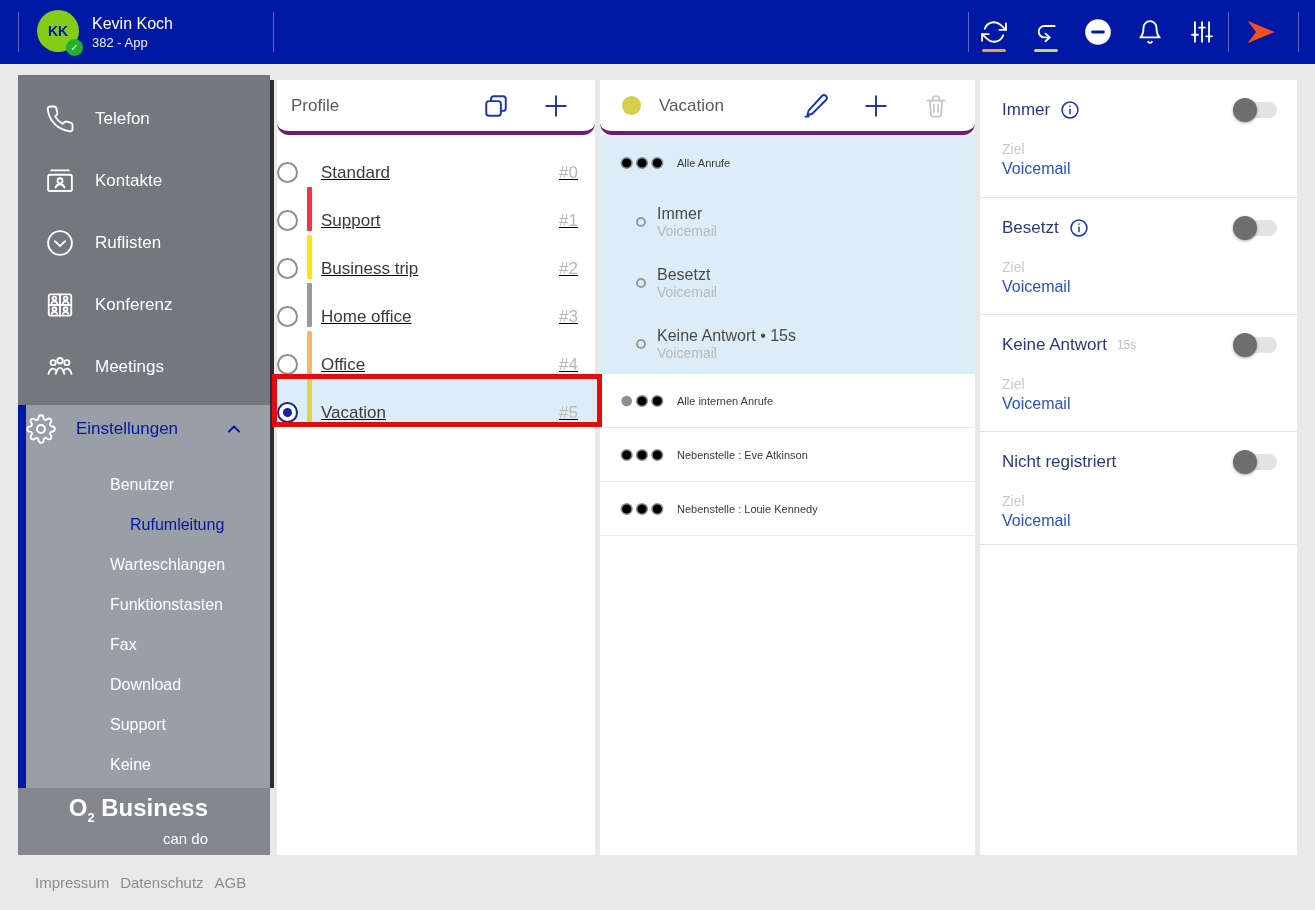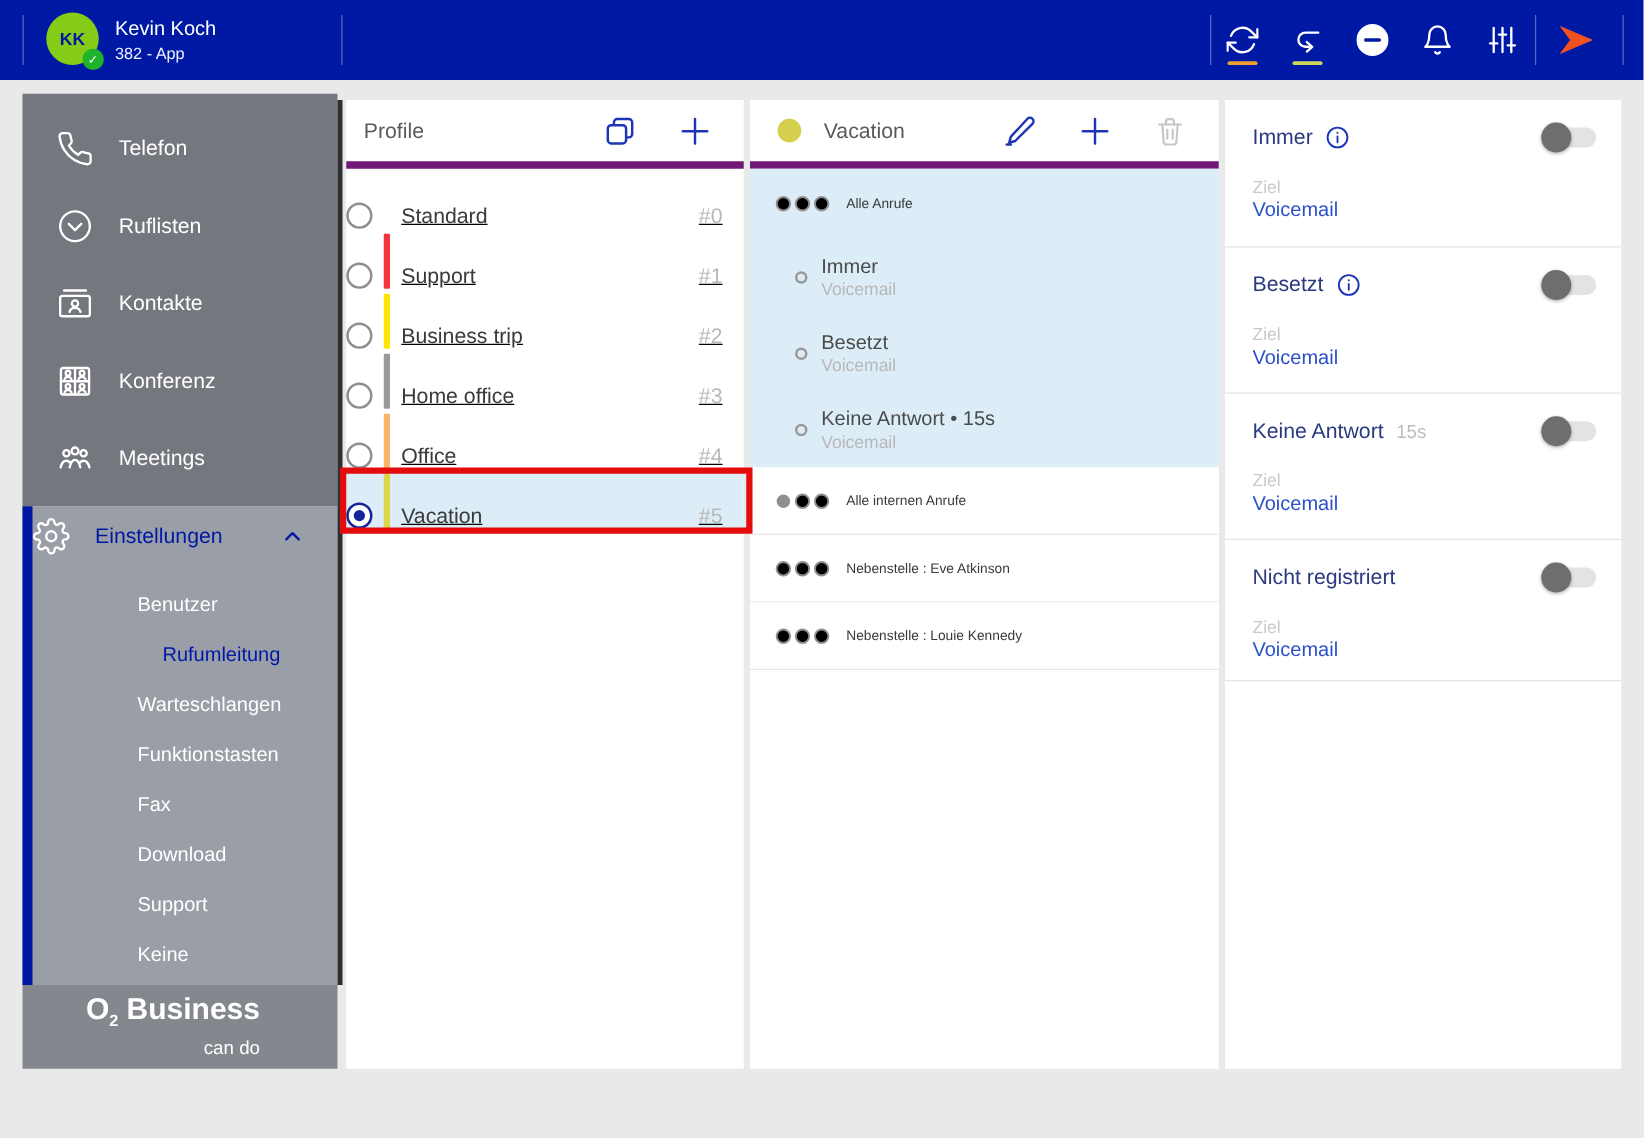--- a/index.html
+++ b/index.html
@@ -49,21 +49,21 @@
   .logo-main { color:#ffffff; font-size:24px; font-weight:bold; text-align:right; line-height:26px; }
   .logo-main sub { font-size:13px; }
   .logo-tag { color:#ffffff; font-size:15px; text-align:right; line-height:18px; }
 
   
   .col { position:absolute; top:80px; height:775px; background:#ffffff; }
   .col1 { left:277px; width:318px; }
   .col2 { left:600px; width:375px; }
   .col3 { left:980px; width:317px; }
 
-  .col-head { height:55px; display:flex; align-items:center; border-bottom:6px solid #701a75; }
+  .col-head { height:55px; display:flex; align-items:center; border-bottom:4px solid #701a75;border-radius:12px; }
   .col-title { color:#5a5a5a; font-size:17px; }
   .head-icons { margin-left:auto; display:flex; align-items:center; gap:34px; padding-right:26px; }
   .act-icon { width:26px; height:26px; cursor:pointer; }
   .act-icon svg { width:26px; height:26px; }
   .blue-stroke svg { stroke:#1d35b4; stroke-width:1.8; }
   .gray-stroke svg { stroke:#c7c7c7; stroke-width:1.6; }
 
   
   .p-row { height:48px; display:flex; align-items:flex-end; padding-left:0; cursor:pointer; position:relative;text-decoration:underline; }
   .p-row.selected { background:#dcedf8; }
@@ -88,21 +88,21 @@
   .sub-rule { height:61px; display:flex; align-items:center; padding-left:36px; cursor:pointer; }
   .bullet { width:10px; height:10px; border:2px solid #9a9a9a; border-radius:50%; flex:none; }
   .sub-rule-text { margin-left:11px; }
   .sub-rule-title { color:#4a4a4a; font-size:16px; line-height:19px; }
   .sub-rule-sub { color:#b8b8b8; font-size:14px; line-height:17px; }
 
   
   .panel { padding:20px 20px 0 22px; border-bottom:1px solid #e4e4e4; }
   .panel-head { display:flex; align-items:center; }
   .panel-title { color:#2b3a80; font-size:17px; }
-  .panel-dur { color:#bdbdbd; font-size:15px; margin-left:10px; }
+  .panel-dur { color:#bdbdbd; font-size:12px; margin-left:10px; }
   .info-ic { width:20px; height:20px; margin-left:10px; cursor:pointer; }
   .info-ic svg { width:20px; height:20px; stroke:#1d35b4; stroke-width:1.8; }
   .toggle { margin-left:auto; position:relative; width:42px; height:16px; border-radius:9px; background:#e3e3e3; cursor:pointer; flex:none; }
   .knob { position:absolute; left:-2px; top:-4px; width:24px; height:24px; border-radius:50%; background:#6e6e6e;
           box-shadow:0 1px 3px rgba(0,0,0,.35); }
   .ziel { color:#c9c9c9; font-size:14px; margin-top:21px; }
   .target-link { color:#2a50c8; font-size:16px; margin-top:3px; padding-bottom:18px; cursor:pointer; display:inline-block; }
 
   
   .panel-1 { height:118px; } .panel-2 { height:117px; } .panel-3 { height:117px; } .panel-4 { height:113px; }
@@ -185,33 +185,33 @@
   <div class="sidebar">
     <div class="nav-top">
       <div class="nav-item">
         <svg viewBox="0 0 24 24" class="ic">
             <path d="M22 16.92v3a2 2 0 0 1-2.18 2 19.79 19.79 0 0 1-8.63-3.07 19.5 19.5 0 0 1-6-6A19.79 19.79 0 0 1 2.12 4.18 2 2 0 0 1 4.11 2h3a2 2 0 0 1 2 1.72c.127.96.361 1.903.7 2.81a2 2 0 0 1-.45 2.11L8.09 9.91a16 16 0 0 0 6 6l1.27-1.27a2 2 0 0 1 2.11-.45c.907.339 1.85.573 2.81.7A2 2 0 0 1 22 16.92z"></path>
           </svg>
         <span class="nav-label">Telefon</span>
       </div>
       <div class="nav-item">
         <svg viewBox="0 0 24 24" class="ic">
-            <circle cx="12" cy="12" r="9.5"></circle>
-            <polyline points="8 10.5 12 14.5 16 10.5"></polyline>
-          </svg>
-        <span class="nav-label">Ruflisten</span>
-      </div>
-      <div class="nav-item">
-        <svg viewBox="0 0 24 24" class="ic">
             <line x1="5" y1="3.5" x2="19" y2="3.5"></line>
             <rect x="2.5" y="7" width="19" height="13" rx="1.5"></rect>
             <circle cx="12" cy="11.8" r="2"></circle>
             <path d="M8.5 17.2c.5-1.8 1.8-2.6 3.5-2.6s3 .8 3.5 2.6"></path>
           </svg>
         <span class="nav-label">Kontakte</span>
+      </div>
+      <div class="nav-item">
+        <svg viewBox="0 0 24 24" class="ic">
+            <circle cx="12" cy="12" r="9.5"></circle>
+            <polyline points="8 10.5 12 14.5 16 10.5"></polyline>
+          </svg>
+        <span class="nav-label">Ruflisten</span>
       </div>
       <div class="nav-item">
         <svg viewBox="0 0 24 24" class="ic">
             <rect x="3" y="3.5" width="18" height="17" rx="1.5"></rect>
             <line x1="12" y1="3.5" x2="12" y2="20.5"></line>
             <line x1="3" y1="12" x2="21" y2="12"></line>
             <circle cx="7.5" cy="6.8" r="1.5"></circle>
             <circle cx="16.5" cy="6.8" r="1.5"></circle>
             <circle cx="7.5" cy="15.3" r="1.5"></circle>
             <circle cx="16.5" cy="15.3" r="1.5"></circle>
@@ -476,14 +476,19 @@
             <span class="knob"></span>
           </span>
       </div>
       <div class="ziel">Ziel</div>
       <span class="target-link">Voicemail</span>
     </div>
   </div>
 
   <div class="red-box"></div>
 
+  <div class="footer">
+    <span class="f-link">Impressum</span>
+    <span class="f-link">Datenschutz</span>
+    <span class="f-link">AGB</span>
+  </div>
 
 </div>
 
 </body></html>

